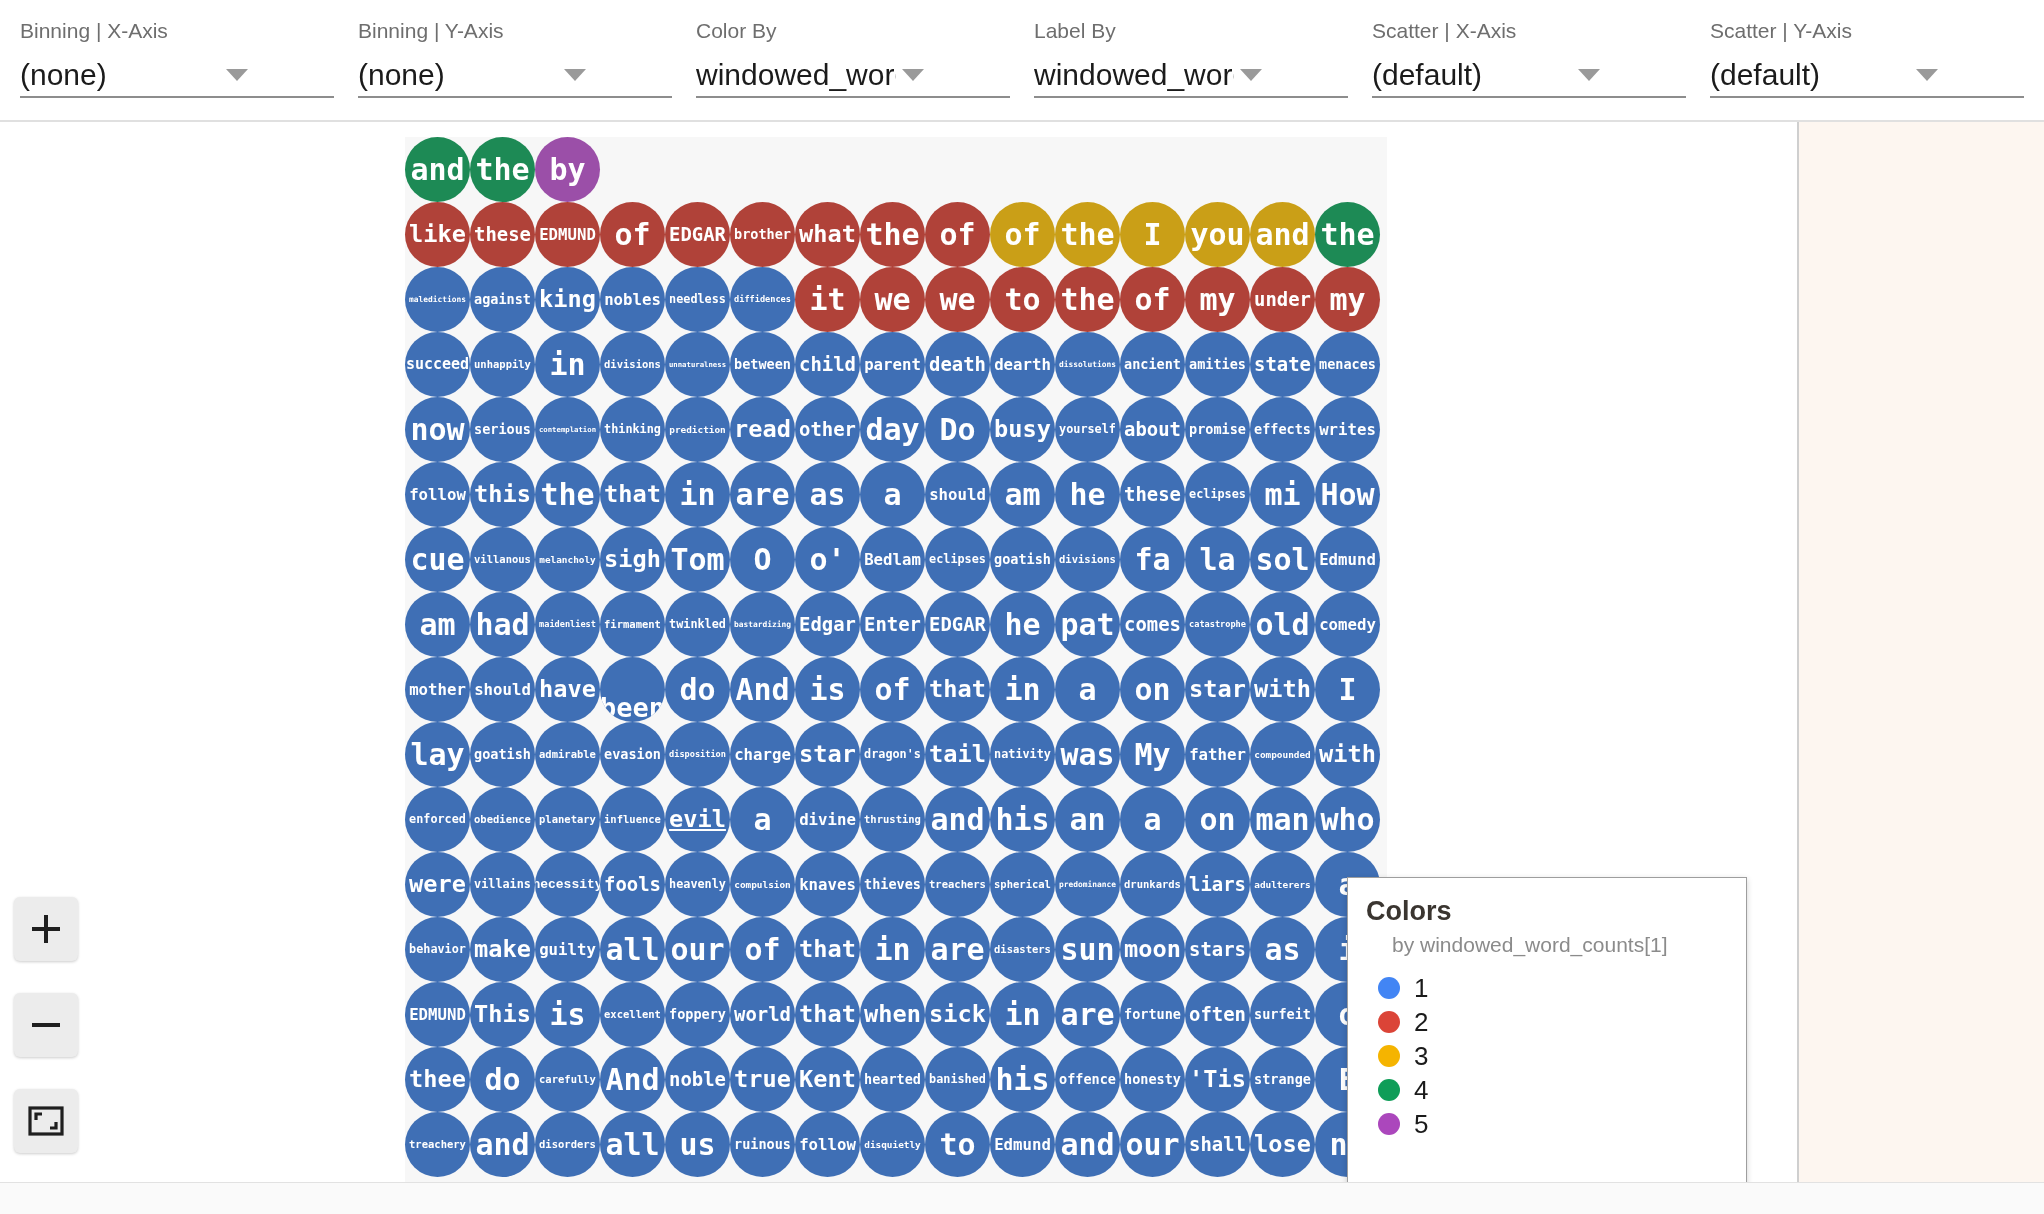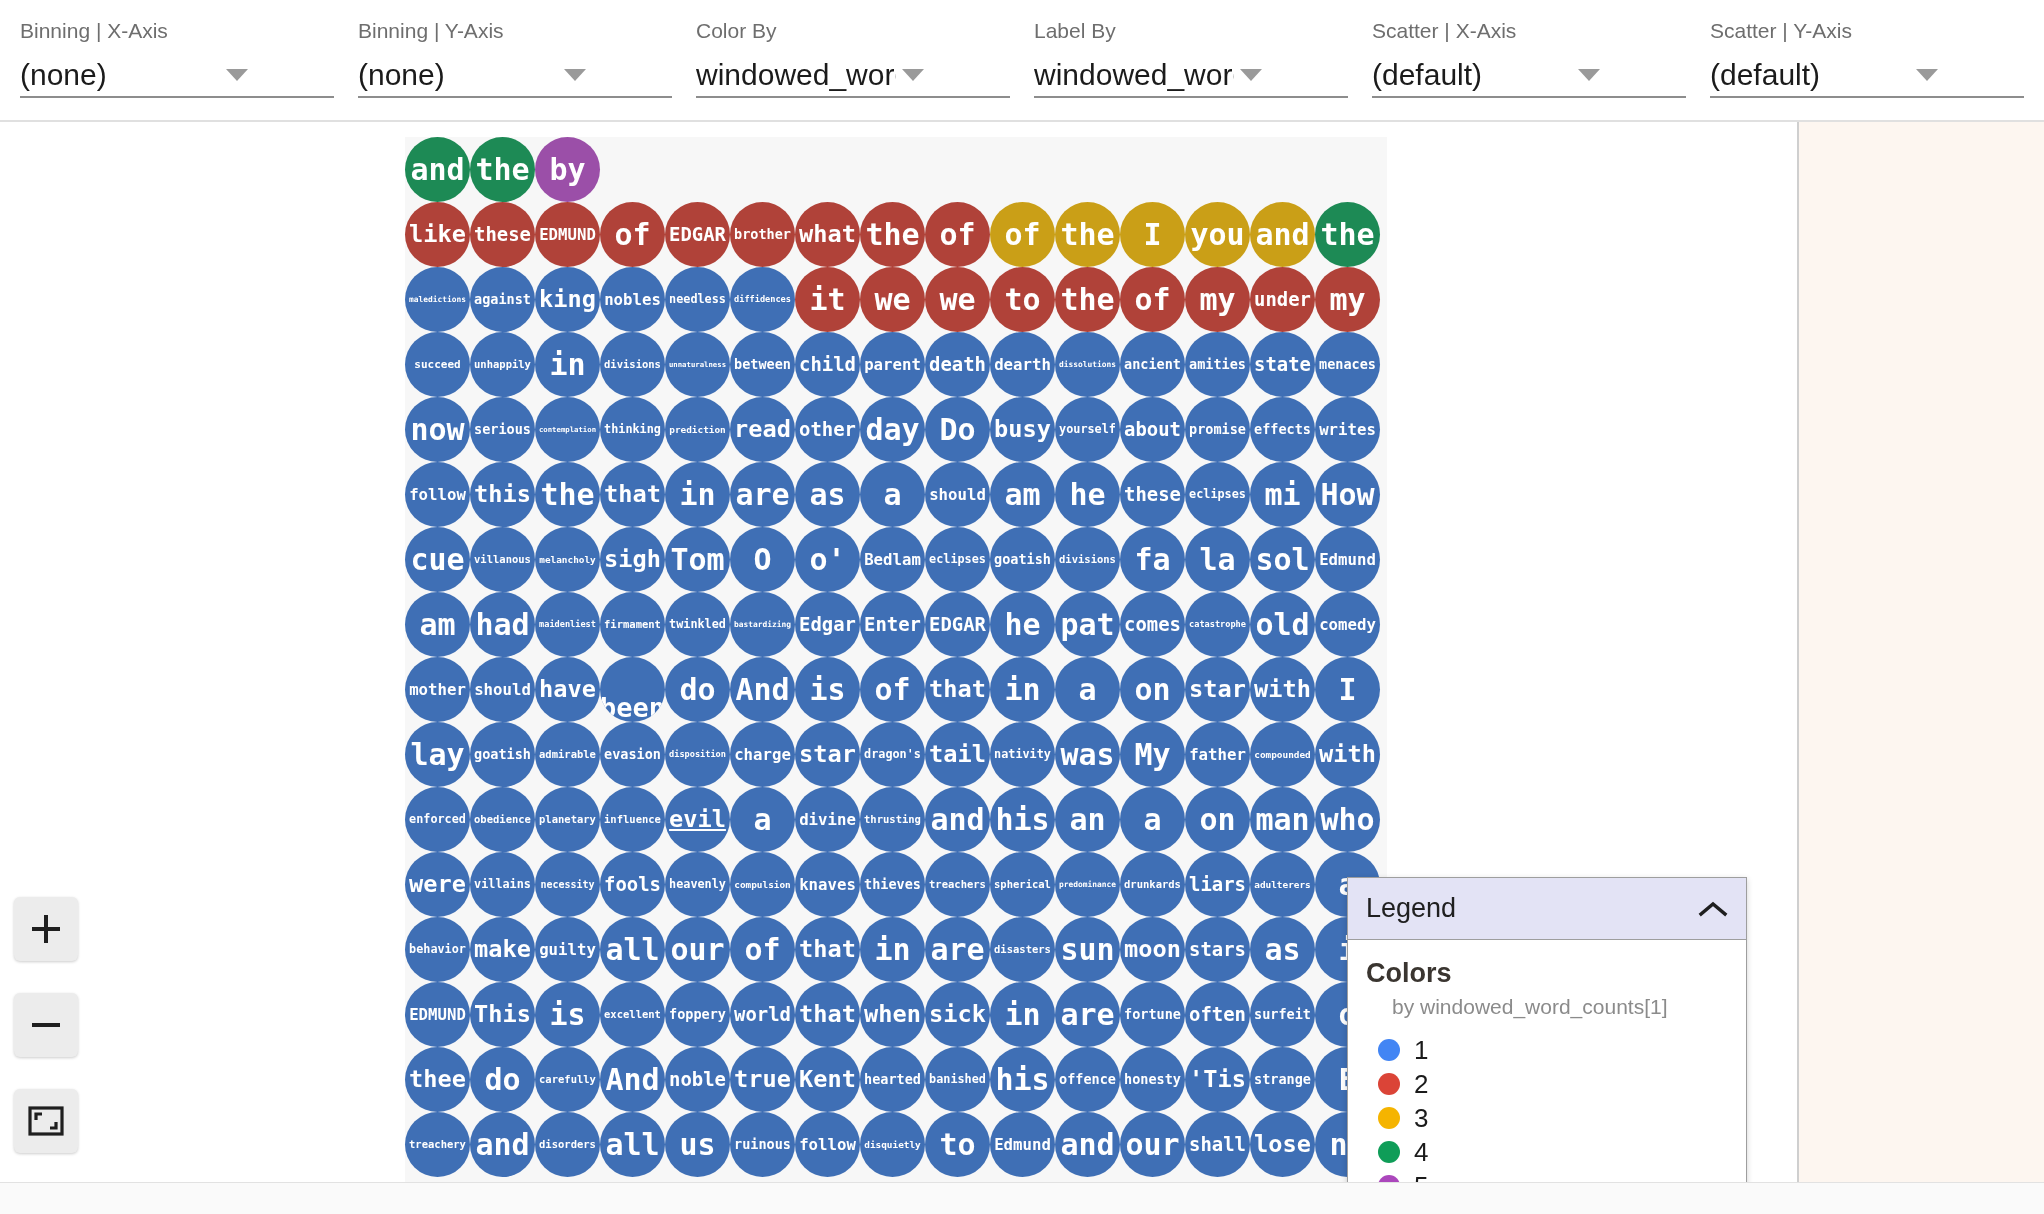--- a/index.html
+++ b/index.html
@@ -335,21 +335,21 @@
           <div class="bubble" style="background: rgb(176, 66, 57);">
             <span style="font-size: 18.9px;">under</span>
           </div>
           <div class="bubble" style="background: rgb(176, 66, 57);">
             <span style="font-size: 30px;">my</span>
           </div>
           <div class="bubble empty"></div>
         </div>
         <div class="grid-row">
           <div class="bubble" style="background: rgb(63, 111, 181);">
-            <span style="font-size: 11px;">succeed</span>
+            <span style="font-size: 15px;">succeed</span>
           </div>
           <div class="bubble" style="background: rgb(63, 111, 181);">
             <span style="font-size: 10.5px;">unhappily</span>
           </div>
           <div class="bubble" style="background: rgb(63, 111, 181);">
             <span style="font-size: 30px;">in</span>
           </div>
           <div class="bubble" style="background: rgb(63, 111, 181);">
             <span style="font-size: 10.5px;">divisions</span>
           </div>
@@ -725,21 +725,21 @@
           <div class="bubble empty"></div>
         </div>
         <div class="grid-row">
           <div class="bubble" style="background: rgb(63, 111, 181);">
             <span style="font-size: 23.6px;">were</span>
           </div>
           <div class="bubble" style="background: rgb(63, 111, 181);">
             <span style="font-size: 11.8px;">villains</span>
           </div>
           <div class="bubble" style="background: rgb(63, 111, 181);">
-            <span style="font-size: 10px;">necessity</span>
+            <span style="font-size: 13px; font-family: Liberation Mono, monospace;">necessity</span>
           </div>
           <div class="bubble" style="background: rgb(63, 111, 181);">
             <span style="font-size: 18.9px;">fools</span>
           </div>
           <div class="bubble" style="background: rgb(63, 111, 181);">
             <span style="font-size: 11.8px;">heavenly</span>
           </div>
           <div class="bubble" style="background: rgb(63, 111, 181);">
             <span style="font-size: 9.4px;">compulsion</span>
           </div>
@@ -981,26 +981,20 @@
       <div class="zoom-btn">
         <svg width="36" height="30" viewBox="0 0 36 30">
           <rect x="2" y="2" width="32" height="26" fill="none" stroke="#1f1f1f" stroke-width="3.2"></rect>
           <path d="M8 14 L8 8 L14 8" fill="none" stroke="#1f1f1f" stroke-width="3.2"></path>
           <path d="M28 16 L28 22 L22 22" fill="none" stroke="#1f1f1f" stroke-width="3.2"></path>
         </svg>
       </div>
     </div>
 
     <div class="legend">
-      <div class="legend-header">
-        <span class="legend-title">Legend</span>
-        <svg width="30" height="18" viewBox="0 0 30 18">
-          <path d="M3 14 L15 4 L27 14" fill="none" stroke="#1f1f1f" stroke-width="3.4" stroke-linecap="square"></path>
-        </svg>
-      </div>
       <div class="legend-body">
         <div class="legend-section-title">Colors</div>
         <div class="legend-sub">by windowed_word_counts[1]</div>
         <div id="legend-items">
             <div class="legend-item">
               <span class="legend-swatch" style="background: rgb(66, 133, 244);"></span>
               <span class="legend-item-label">1</span>
             </div>
             <div class="legend-item">
               <span class="legend-swatch" style="background: rgb(219, 68, 55);"></span>

